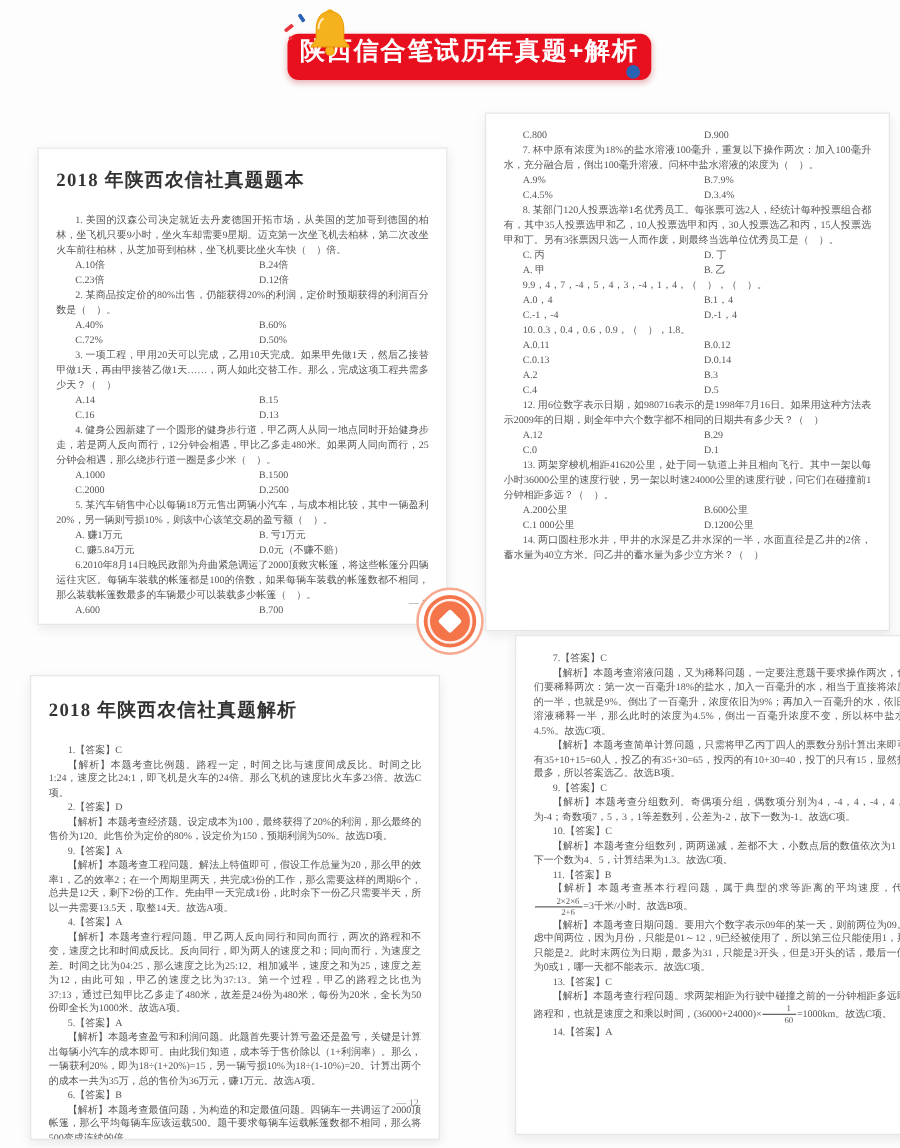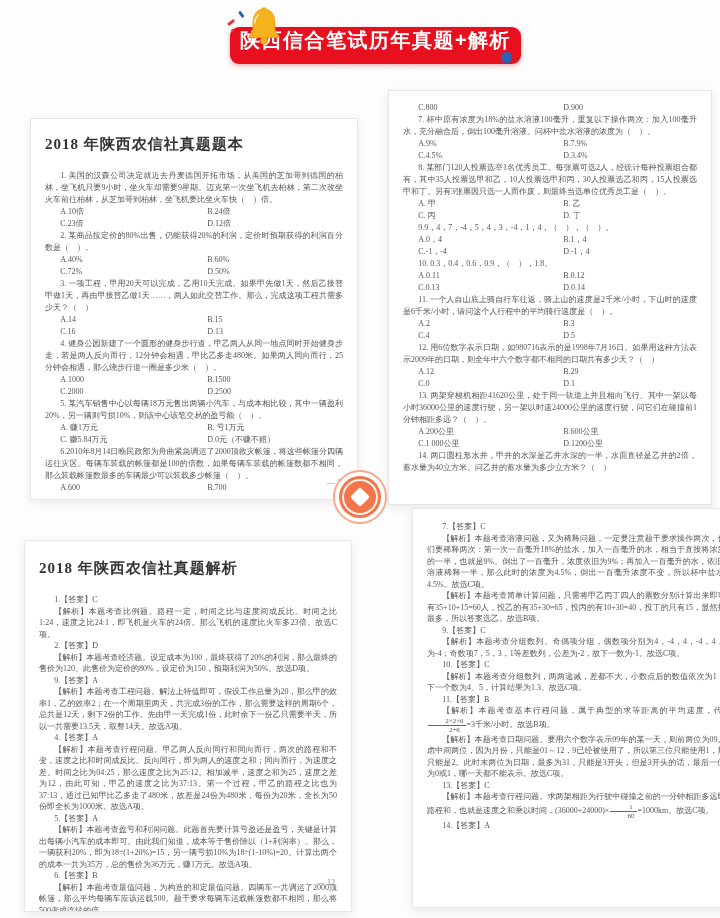--- a/index.html
+++ b/index.html
@@ -140,46 +140,45 @@
         <div class="opt-row">
           <span>A.9%</span>
           <span>B.7.9%</span>
         </div>
         <div class="opt-row">
           <span>C.4.5%</span>
           <span>D.3.4%</span>
         </div>
         <div class="para">8. 某部门120人投票选举1名优秀员工。每张票可选2人，经统计每种投票组合都有，其中35人投票选甲和乙，10人投票选甲和丙，30人投票选乙和丙，15人投票选甲和丁。另有3张票因只选一人而作废，则最终当选单位优秀员工是（　）。</div>
         <div class="opt-row">
+          <span>C. 丙</span>
+          <span>D. 丁</span>
+        </div>
+        <div class="opt-row">
           <span>A. 甲</span>
           <span>B. 乙</span>
         </div>
-        <div class="opt-row">
-          <span>C. 丙</span>
-          <span>D. 丁</span>
-        </div>
         <div class="para">9.9，4，7，-4，5，4，3，-4，1，4，（　），（　）。</div>
         <div class="opt-row">
           <span>A.0，4</span>
           <span>B.1，4</span>
         </div>
         <div class="opt-row">
           <span>C.-1，-4</span>
           <span>D.-1，4</span>
         </div>
         <div class="para">10. 0.3，0.4，0.6，0.9，（　），1.8。</div>
         <div class="opt-row">
           <span>A.0.11</span>
           <span>B.0.12</span>
         </div>
         <div class="opt-row">
           <span>C.0.13</span>
           <span>D.0.14</span>
         </div>
-        <div class="para">11. 一个人自山底上骑自行车往返，骑上山的速度是2千米/小时，下山时的速度是6千米/小时，请问这个人行程中的平均骑行速度是（　）。</div>
         <div class="opt-row">
           <span>A.2</span>
           <span>B.3</span>
         </div>
         <div class="opt-row">
           <span>C.4</span>
           <span>D.5</span>
         </div>
         <div class="para">12. 用6位数字表示日期，如980716表示的是1998年7月16日。如果用这种方法表示2009年的日期，则全年中六个数字都不相同的日期共有多少天？（　）</div>
         <div class="opt-row">

